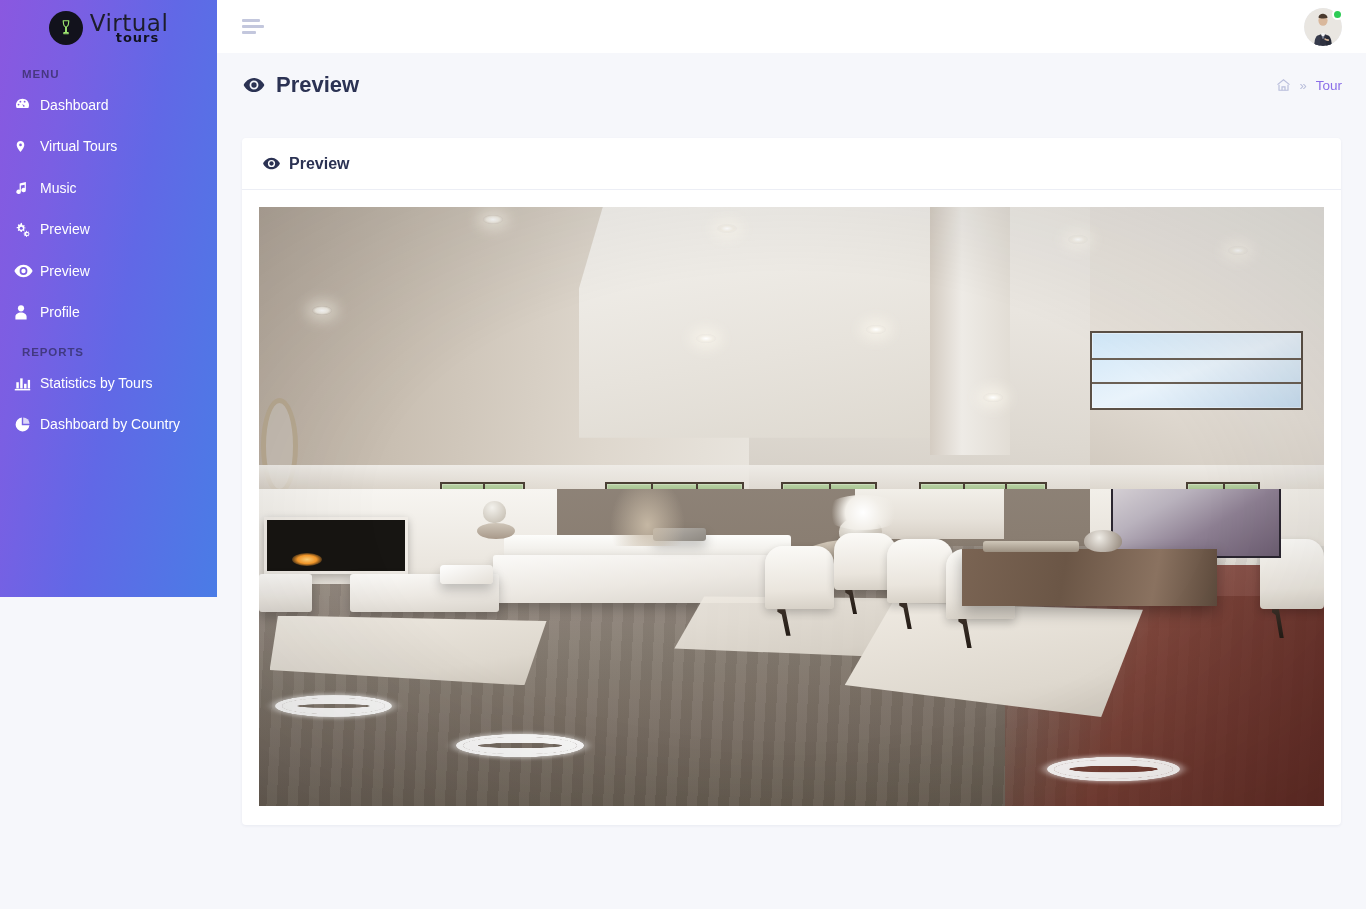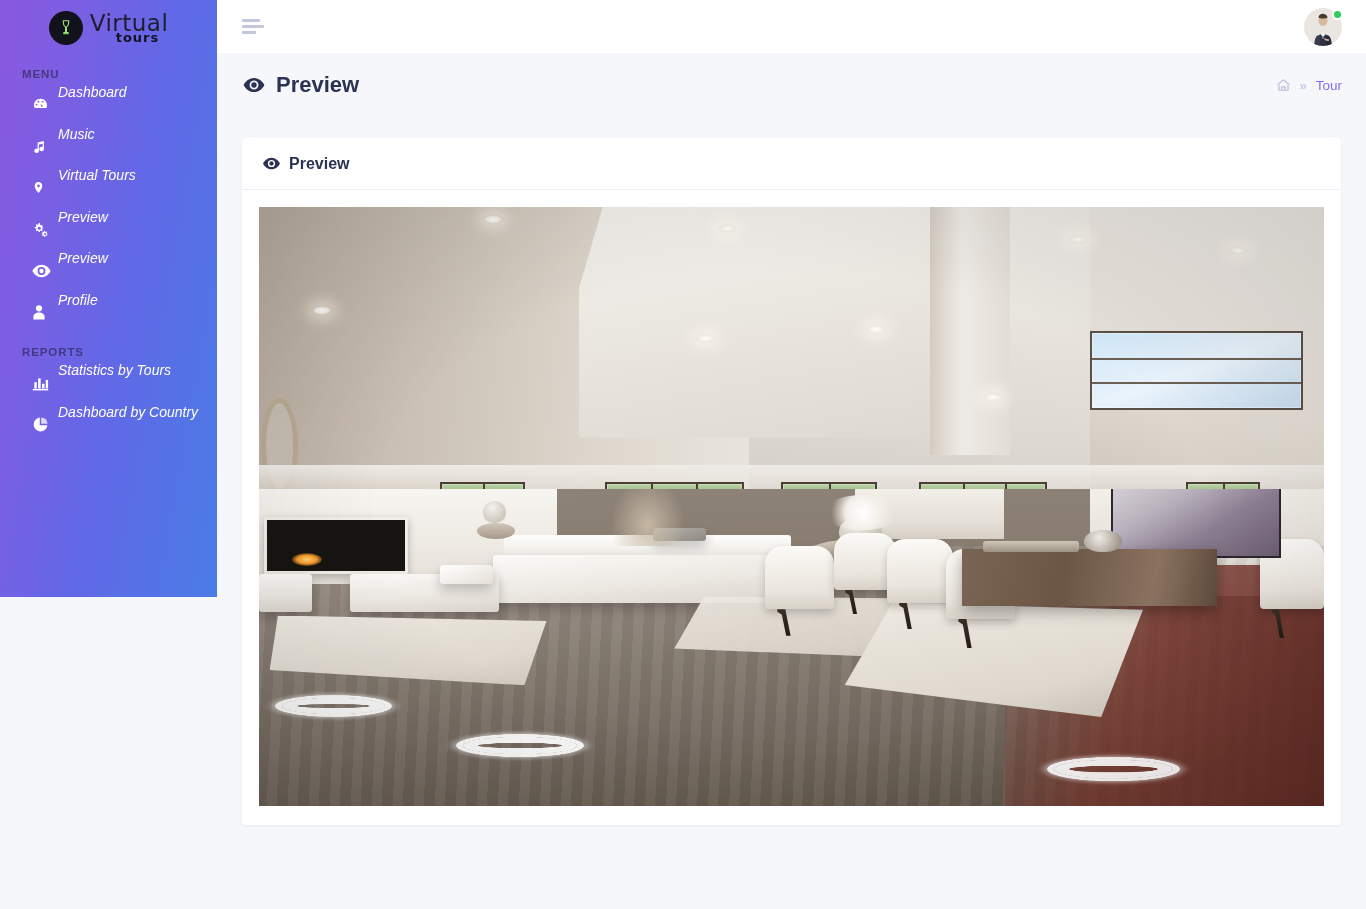--- a/index.html
+++ b/index.html
@@ -48,28 +48,27 @@
     margin-top: -4px; margin-left: 26px;
     font-family: "DejaVu Sans", sans-serif;
   }
 
   .nav-section {
     padding: 13px 0 4px 22px;
     font-size: 11.5px; font-weight: 700; letter-spacing: .9px;
     color: rgba(36,32,70,.62);
   }
   .nav-item {
-    display: flex; 
+    display: flex; align-items: center;
     height: 41.5px;
-    padding-left: 32px;
+    padding-left: 14px;
     color: #ffffff;
     font-size: 14px;
     cursor: pointer;
     text-decoration: none;
-    font-style: italic;
   }
   .nav-ico {
     width: 26px; flex: 0 0 26px;
     display: flex; align-items: center; justify-content: flex-start;
     color: #ffffff;
   }
   .nav-ico svg { display: block; fill: #ffffff; }
   .nav-label { white-space: nowrap; }
 
   
@@ -338,34 +337,34 @@
       <span class="nav-ico">
         <svg width="17" height="17" viewBox="0 0 24 24">
             <path d="M12 4C6.9 4 2.8 8 2.8 13c0 1.5.4 2.9 1 4.1h16.4c.6-1.2 1-2.6 1-4.1 0-5-4.1-9-9.2-9zm-5.6 9.4a1.3 1.3 0 1 1 0-2.6 1.3 1.3 0 0 1 0 2.6zm2.6-4.1a1.3 1.3 0 1 1 0-2.6 1.3 1.3 0 0 1 0 2.6zm6 0a1.3 1.3 0 1 1 0-2.6 1.3 1.3 0 0 1 0 2.6zm-1.5 6.3-1.9-4.4 4 2.9z"></path>
           </svg>
       </span>
       <span class="nav-label">Dashboard</span>
     </a>
 
     <a class="nav-item">
       <span class="nav-ico">
+        <svg width="13" height="17" viewBox="0 0 24 24">
+            <path d="M12 2C8.1 2 5 5.1 5 9c0 5.2 7 13 7 13s7-7.8 7-13c0-3.9-3.1-7-7-7zm0 9.5A2.5 2.5 0 1 1 12 6.5a2.5 2.5 0 0 1 0 5z"></path>
+          </svg>
+      </span>
+      <span class="nav-label">Virtual Tours</span>
+    </a>
+
+    <a class="nav-item">
+      <span class="nav-ico">
         <svg width="15" height="17" viewBox="0 0 24 24">
             <path d="M19 3 9 5.4v10.2a3.6 3.6 0 1 0 2 3.2V8.9l6-1.45v5.4a3.6 3.6 0 1 0 2 3.2z"></path>
           </svg>
       </span>
       <span class="nav-label">Music</span>
-    </a>
-
-    <a class="nav-item">
-      <span class="nav-ico">
-        <svg width="13" height="17" viewBox="0 0 24 24">
-            <path d="M12 2C8.1 2 5 5.1 5 9c0 5.2 7 13 7 13s7-7.8 7-13c0-3.9-3.1-7-7-7zm0 9.5A2.5 2.5 0 1 1 12 6.5a2.5 2.5 0 0 1 0 5z"></path>
-          </svg>
-      </span>
-      <span class="nav-label">Virtual Tours</span>
     </a>
 
 
     <a class="nav-item">
       <span class="nav-ico">
         <svg width="18" height="17" viewBox="0 0 24 24">
           <path d="M10.2 2.6 8.6 3l-.2 1.7-1 .6-1.6-.8-1.2 1.2.8 1.6-.6 1-1.7.2v1.7l1.7.2.6 1-.8 1.6 1.2 1.2 1.6-.8 1 .6.2 1.7h1.7l.2-1.7 1-.6 1.6.8 1.2-1.2-.8-1.6.6-1 1.7-.2V9.5l-1.7-.2-.6-1 .8-1.6L13.6 5.5l-1.6.8-1-.6z"></path>
           <circle cx="9.6" cy="10.3" r="2.2" fill="#7a5fe3"></circle>
           <path d="M17.6 13.6l-1.1.3-.1 1.2-.7.4-1.1-.6-.8.8.6 1.1-.4.7-1.2.1v1.2l1.2.1.4.7-.6 1.1.8.8 1.1-.6.7.4.1 1.2h1.2l.1-1.2.7-.4 1.1.6.8-.8-.6-1.1.4-.7 1.2-.1v-1.2l-1.2-.1-.4-.7.6-1.1-.8-.8-1.1.6-.7-.4z"></path>
           <circle cx="17.9" cy="18.4" r="1.5" fill="#7a5fe3"></circle>

